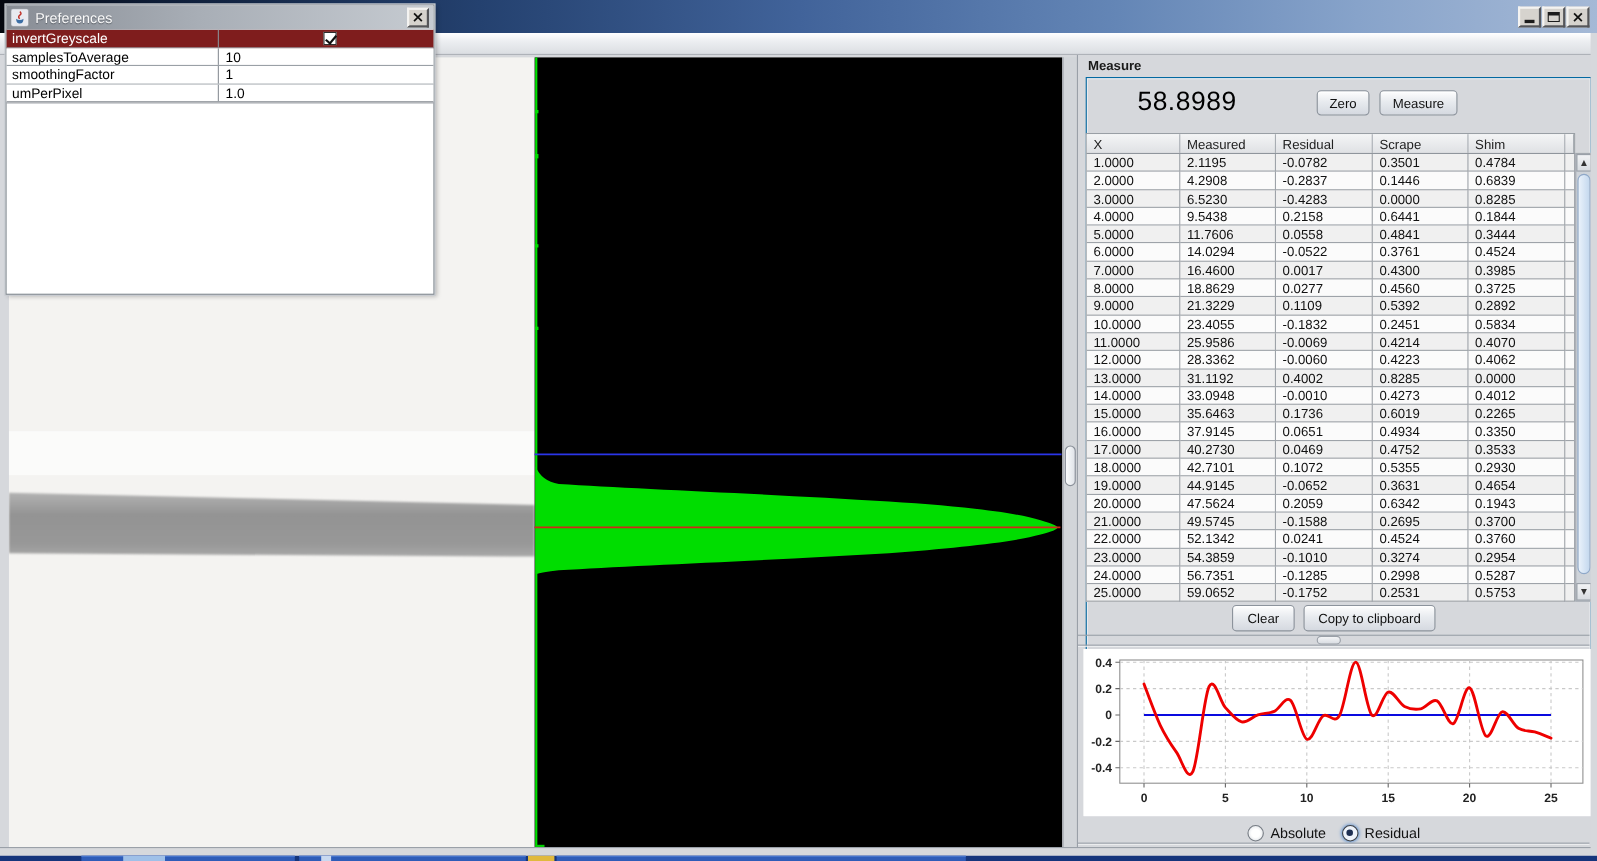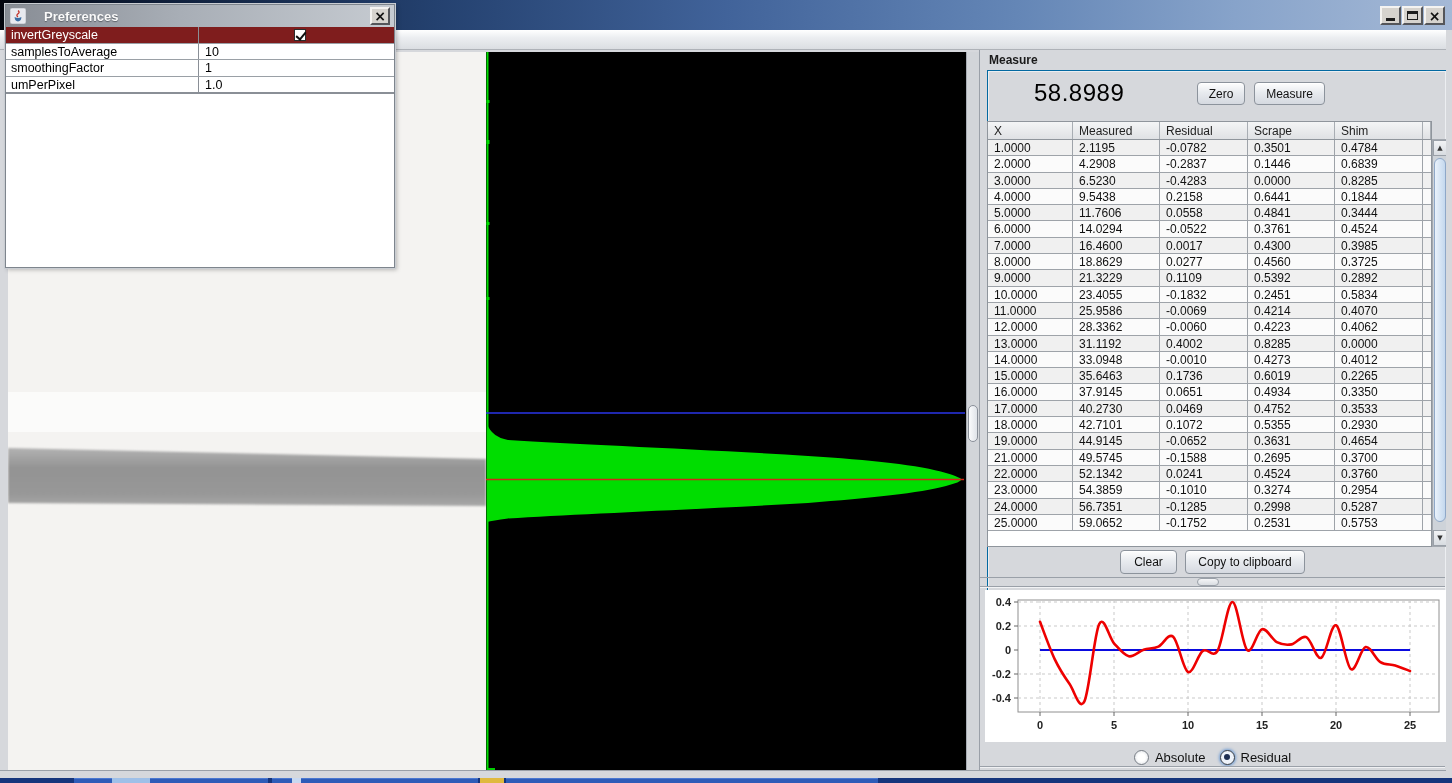--- a/index.html
+++ b/index.html
@@ -78,21 +78,21 @@
   .rdot.sel { background:#eef3fa; border:1px solid #3c3f44; box-shadow:0 0 3px 1px #6f9bd2; position:relative; }
   .rdot.sel::after { content:""; position:absolute; left:3.5px; top:3.5px; width:6px; height:6px; border-radius:50%; background:#1e2f52; }
   .rlabel { font-size:13px; color:#111; }
   .panel-bottom-line { position:absolute; left:0; top:716px; width:465px; height:1px; background:#9aa0a8; box-shadow:0 1px 0 #f0f1f3; }
 
   
   #prefs { position:absolute; left:5px; top:4px; width:390px; height:264px; background:#ffffff;
     border:1px solid #7e858d; box-shadow:0 0 0 1px #c9cdd2, 2px 2px 4px rgba(0,0,0,0.25); z-index:50; }
   #prefs-title { position:relative; height:22px; background:linear-gradient(90deg,#888d95,#a8aeb6 45%,#c6cbd1);
     display:flex; align-items:center; padding-left:4px; }
-  #prefs-title-text { font-size:13px; font-weight:bold; color:#fafafa; margin-left:18px; text-shadow:0 1px 1px #5a5f66; }
+  #prefs-title-text { font-size:13px; font-weight:normal; color:#fafafa; margin-left:6px; text-shadow:0 1px 1px #5a5f66; }
   #prefs-close { position:absolute; right:4px; top:2px; width:20px; height:18px; background:#d6d3ce;
     border-top:2px solid #f4f3f1; border-left:2px solid #f4f3f1;
     border-right:2px solid #55565a; border-bottom:2px solid #55565a;
     display:flex; align-items:center; justify-content:center; }
   #prefs-table { border-bottom:1px solid #8a8f96; }
   .prow { display:flex; height:16.6px; background:#fff; border-bottom:1px solid #9aa0a6; }
   .prow:last-child { border-bottom:1px solid #8a8f96; }
   .prow .pn { width:193px; font-size:12.5px; color:#000; padding:1px 0 0 5px; border-right:1px solid #8a8f96; }
   .prow .pv { flex:1; font-size:12.5px; color:#000; padding:1px 0 0 6px; display:flex; align-items:center; }
   .prow.sel { background:#7f1d1d; }
@@ -326,20 +326,28 @@
                 <div class="tc w3">0.5355</div>
                 <div class="tc w4">0.2930</div>
                 <div class="tc wf"></div>
               </div>
               <div class="trow">
                 <div class="tc w0">19.0000</div>
                 <div class="tc w1">44.9145</div>
                 <div class="tc w2">-0.0652</div>
                 <div class="tc w3">0.3631</div>
                 <div class="tc w4">0.4654</div>
+                <div class="tc wf"></div>
+              </div>
+              <div class="trow">
+                <div class="tc w0">20.0000</div>
+                <div class="tc w1">47.5624</div>
+                <div class="tc w2">0.2059</div>
+                <div class="tc w3">0.6342</div>
+                <div class="tc w4">0.1943</div>
                 <div class="tc wf"></div>
               </div>
               <div class="trow">
                 <div class="tc w0">21.0000</div>
                 <div class="tc w1">49.5745</div>
                 <div class="tc w2">-0.1588</div>
                 <div class="tc w3">0.2695</div>
                 <div class="tc w4">0.3700</div>
                 <div class="tc wf"></div>
               </div>

